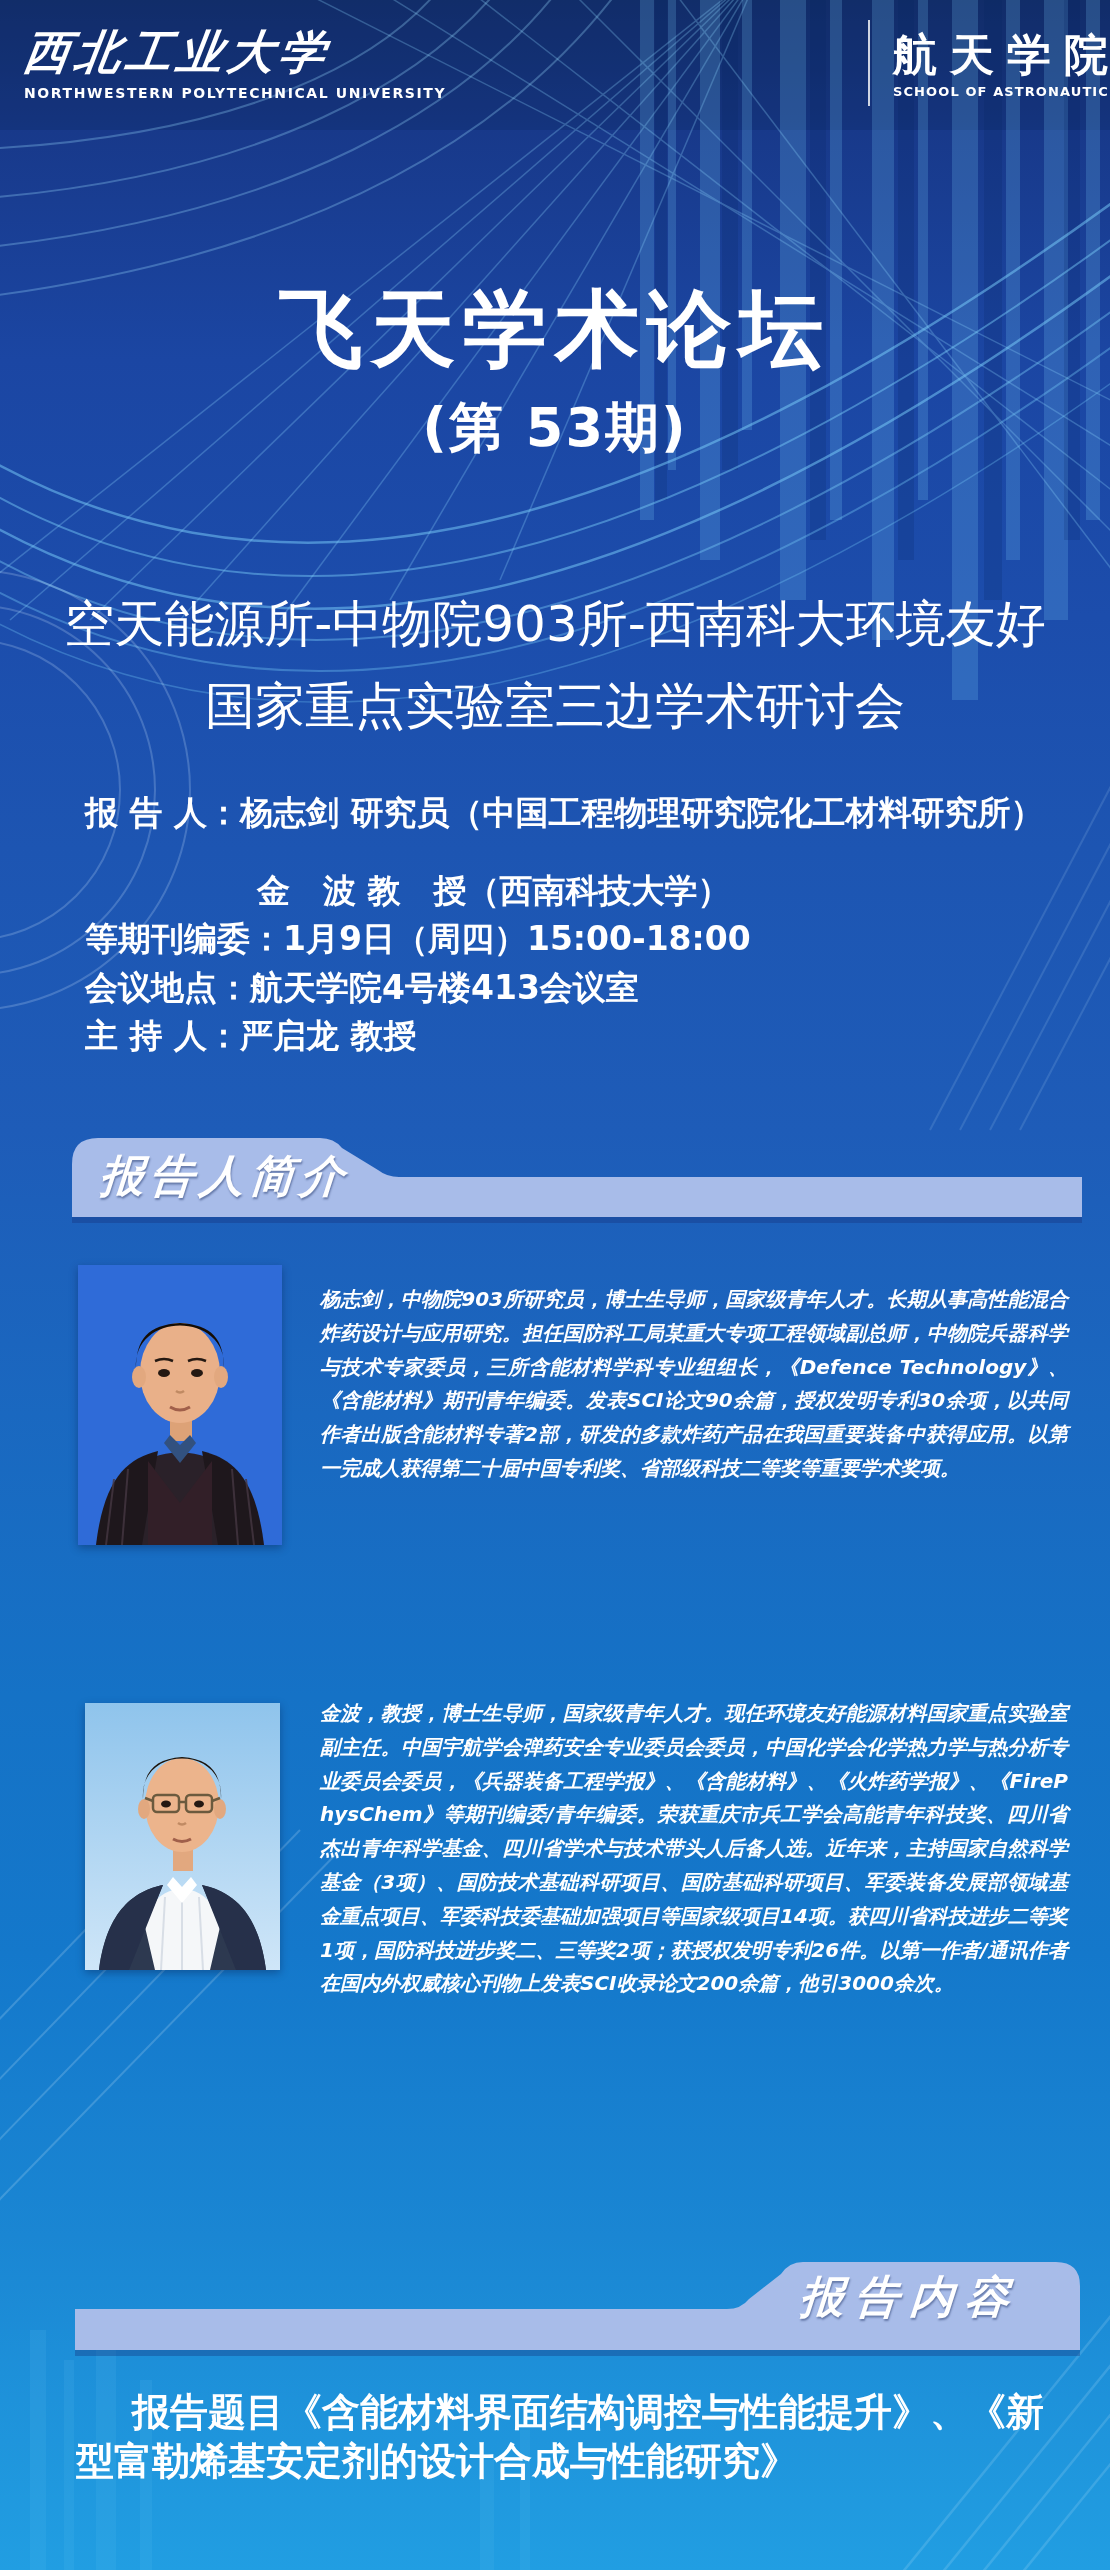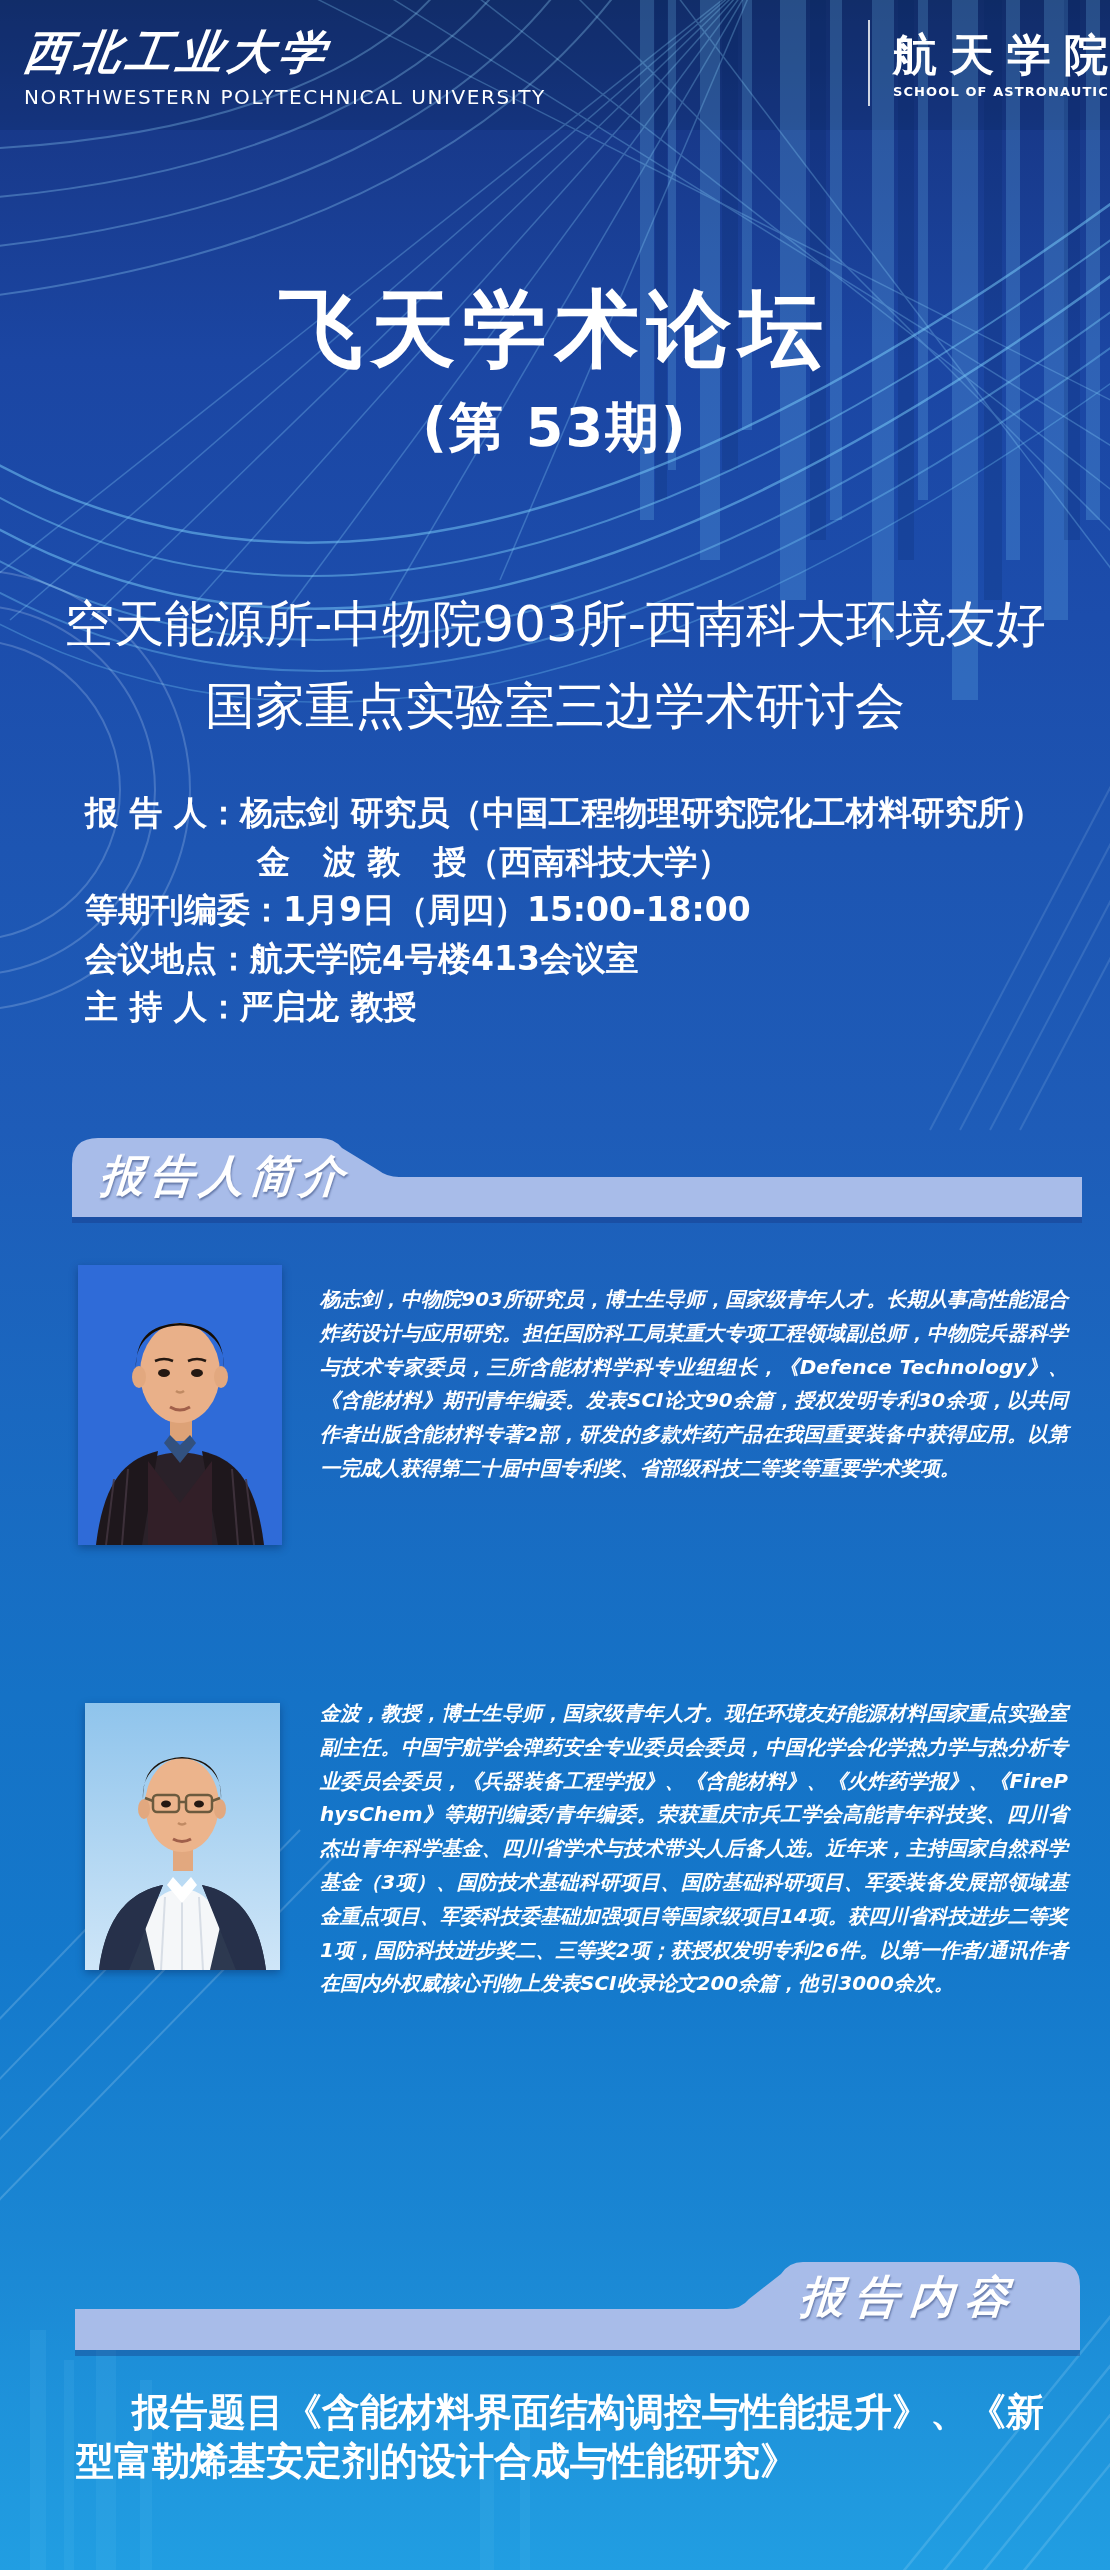--- a/index.html
+++ b/index.html
@@ -18,21 +18,21 @@
 
   
   .hdr-uni-cn{
     position:absolute;left:24px;top:22px;z-index:2;
     font-family:"DejaVu Serif","Liberation Serif",serif;
     font-style:italic;font-weight:700;font-size:46px;letter-spacing:5px;
     transform:skewX(-8deg);white-space:nowrap;
   }
   .hdr-uni-en{
     position:absolute;left:24px;top:85px;z-index:2;
-    font-size:20px;letter-spacing:1.6px;font-weight:400;white-space:nowrap;
+    font-size:14px;letter-spacing:1.6px;font-weight:700;white-space:nowrap;
   }
   .hdr-divider{
     position:absolute;left:868px;top:20px;width:2px;height:86px;z-index:2;
     background:rgba(255,255,255,0.8);
   }
   .hdr-school-cn{
     position:absolute;left:893px;top:26px;z-index:2;
     font-size:44px;font-weight:800;letter-spacing:13px;white-space:nowrap;
   }
   .hdr-school-en{
@@ -52,21 +52,21 @@
   .seminar-title{
     position:absolute;left:0;top:583px;width:100%;z-index:2;
     text-align:center;font-size:50px;font-weight:400;line-height:82px;
   }
 
   
   .info{
     position:absolute;left:85px;top:789px;width:1010px;z-index:2;
     font-size:33px;font-weight:700;line-height:48.5px;white-space:nowrap;
   }
-  .info .indent2{padding-left:172px;}
+  .info .indent2{padding-left:172px;margin-top:29px;}
 
   
   .banner-svg{position:absolute;z-index:2;}
   .banner-text{
     position:absolute;z-index:3;
     font-family:"DejaVu Serif","Liberation Serif",serif;
     font-style:italic;font-weight:700;color:#ffffff;
     transform:skewX(-4deg);white-space:nowrap;
     text-shadow:1px 2px 2px rgba(20,40,90,0.45);
   }

